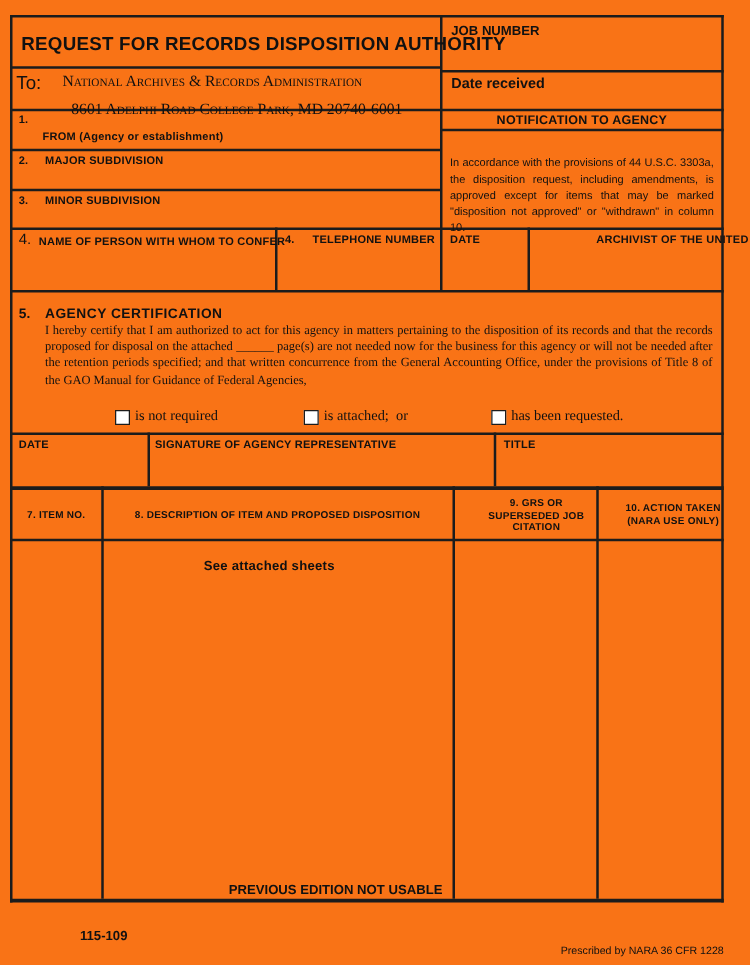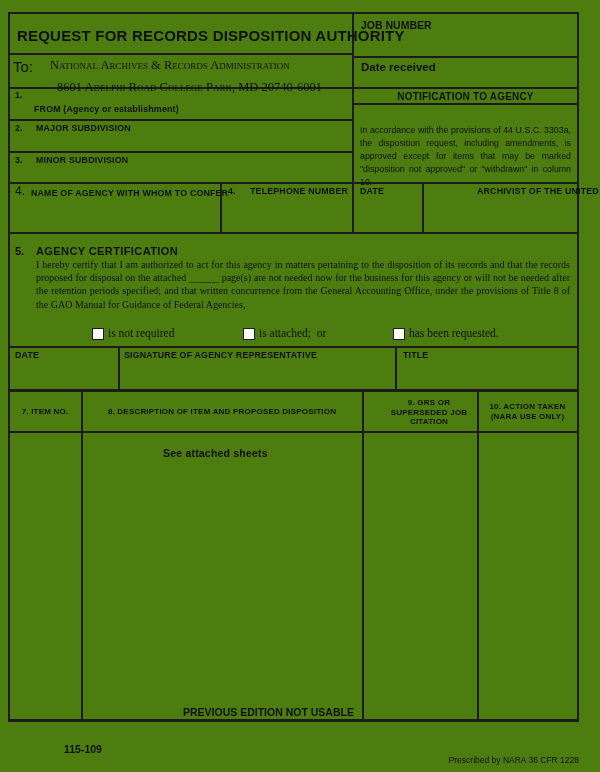--- a/index.html
+++ b/index.html
@@ -1,16 +1,16 @@
 <!DOCTYPE html>
 <html><head>
 <meta charset="utf-8">
 <style>
   html,body{margin:0;padding:0;background:#fff;}
-  .page{position:relative;width:600px;height:772px;background:#4d7c0f;overflow:hidden;
+  .page{position:relative;width:600px;height:772px;background:#f97316;overflow:hidden;
         font-family:"Liberation Sans",sans-serif;color:#111;}
   .ln{position:absolute;background:#1c1c1c;}
   .txt{position:absolute;white-space:nowrap;}
   .serif{font-family:"Liberation Serif",serif;}
   .sc{font-variant:small-caps;}
   .b{font-weight:700;}
   .lbl{font-size:8.8px;font-weight:700;letter-spacing:.2px;}
   .para{position:absolute;white-space:normal;text-align:justify;}
   .th{position:absolute;white-space:pre-line;text-align:center;font-size:8px;
       font-weight:700;line-height:9.5px;letter-spacing:.2px;}
@@ -61,21 +61,21 @@
   <div class="txt lbl" style="left:34px;top:104px;">FROM (Agency or establishment)</div>
   <div class="txt lbl" style="left:15px;top:123px;">2.</div>
   <div class="txt lbl" style="left:36px;top:123px;">MAJOR SUBDIVISION</div>
   <div class="txt lbl" style="left:15px;top:155px;">3.</div>
   <div class="txt lbl" style="left:36px;top:155px;">MINOR SUBDIVISION</div>
 
   <div class="txt b" style="left:352px;top:91px;width:227px;text-align:center;font-size:10px;letter-spacing:.2px;">NOTIFICATION TO AGENCY</div>
   <div class="para" style="left:360px;top:124px;width:211px;font-size:8.8px;line-height:13px;">In accordance with the provisions of 44 U.S.C. 3303a, the disposition request, including amendments, is approved except for items that may be marked "disposition not approved" or "withdrawn" in column 10.</div>
 
   <div class="txt" style="left:15px;top:184px;font-size:12px;">4.</div>
-  <div class="txt lbl" style="left:31px;top:188px;">NAME OF AGENCY WITH WHOM TO CONFER</div>
+  <div class="txt lbl" style="left:31px;top:188px;">NAME OF PERSON WITH WHOM TO CONFER</div>
   <div class="txt lbl" style="left:228px;top:186px;">4.</div>
   <div class="txt lbl" style="left:250px;top:186px;">TELEPHONE NUMBER</div>
   <div class="txt lbl" style="left:360px;top:186px;">DATE</div>
   <div class="txt lbl" style="left:430px;top:186px;margin-left:47px;">ARCHIVIST OF THE UNITED STATES</div>
 
   <div class="txt b" style="left:15px;top:245px;font-size:11px;">5.</div>
   <div class="txt b" style="left:36px;top:245px;font-size:11px;letter-spacing:.4px;">AGENCY CERTIFICATION</div>
   <div class="para serif" style="left:36px;top:258px;width:534px;font-size:10px;line-height:13.2px;">I hereby certify that I am authorized to act for this agency in matters pertaining to the disposition of its records and that the records proposed for disposal on the attached ______ page(s) are not needed now for the business for this agency or will not be needed after the retention periods specified; and that written concurrence from the General Accounting Office, under the provisions of Title 8 of the GAO Manual for Guidance of Federal Agencies,</div>
 
   <span class="cb" style="left:92px;top:328px;"></span>
@@ -87,21 +87,21 @@
 
   <div class="txt lbl" style="left:15px;top:350px;">DATE</div>
   <div class="txt lbl" style="left:124px;top:350px;">SIGNATURE OF AGENCY REPRESENTATIVE</div>
   <div class="txt lbl" style="left:403px;top:350px;">TITLE</div>
 
   <div class="th" style="left:10px;top:407px;width:70px;">7. ITEM NO.</div>
   <div class="th" style="left:83px;top:407px;width:278px;">8. DESCRIPTION OF ITEM AND PROPOSED DISPOSITION</div>
   <div class="th" style="left:363px;top:398px;width:132px;">9. GRS OR
 SUPERSEDED JOB
 CITATION</div>
-  <div class="th" style="left:478px;top:402px;width:99px;">10. ACTION TAKEN
+  <div class="th" style="left:478px;top:402px;width:121px;">10. ACTION TAKEN
 (NARA USE ONLY)</div>
 
   <div class="txt" style="left:163px;top:447px;font-size:10.5px;font-weight:700;letter-spacing:.2px;">See attached sheets</div>
 
   <div class="txt" style="left:64px;top:743px;font-size:10.5px;font-weight:600;">115-109</div>
   <div class="txt b" style="left:183px;top:706px;font-size:10.5px;">PREVIOUS EDITION NOT USABLE</div>
   <div class="txt" style="right:21px;top:755px;font-size:8.5px;">Prescribed by NARA 36 CFR 1228</div>
 
 </div>
 

